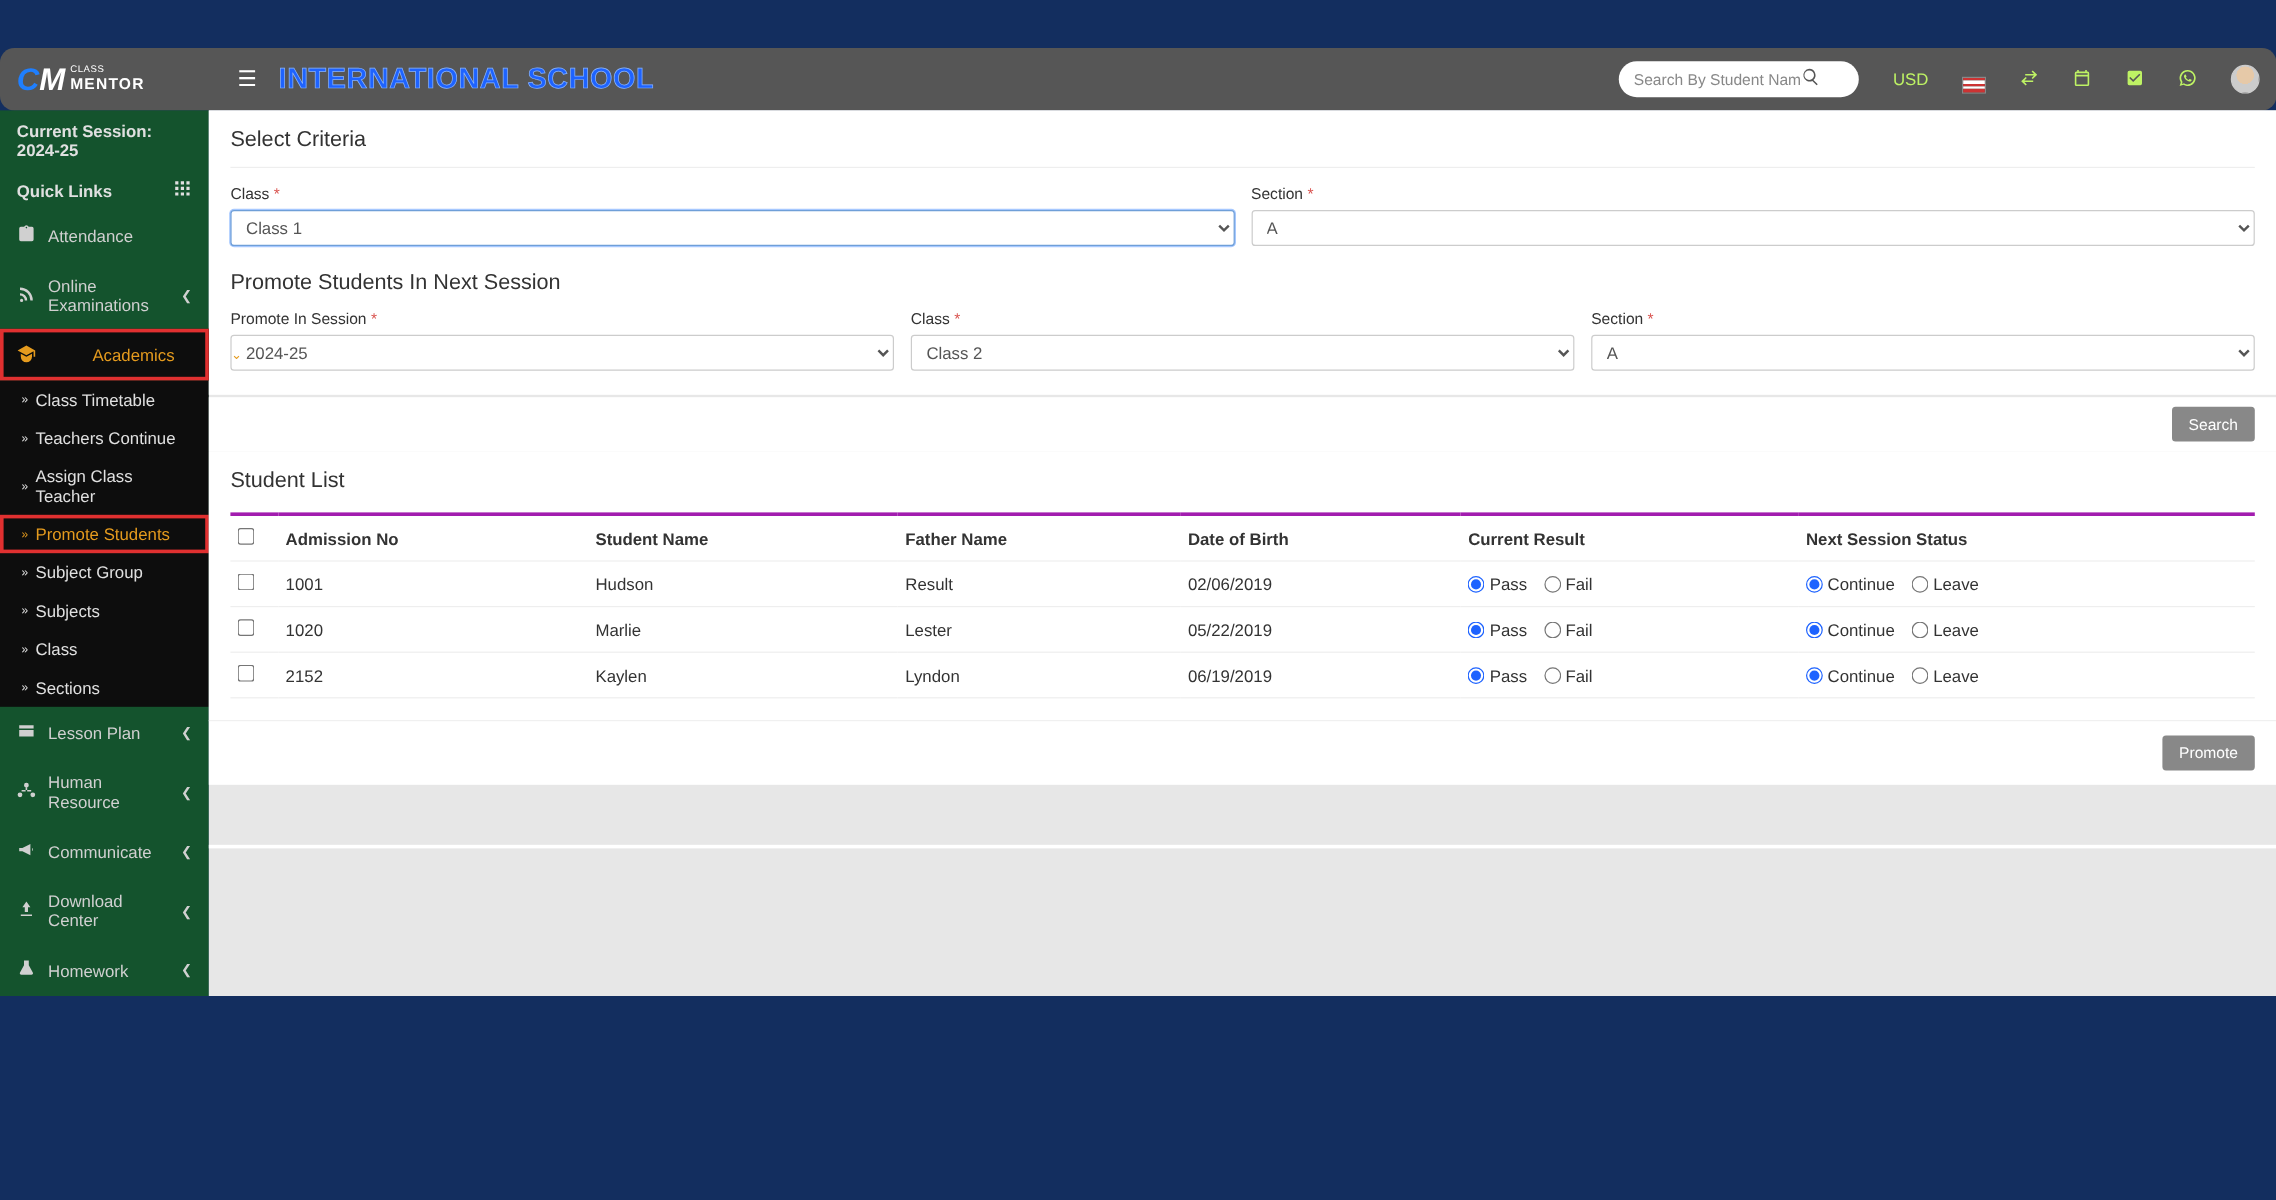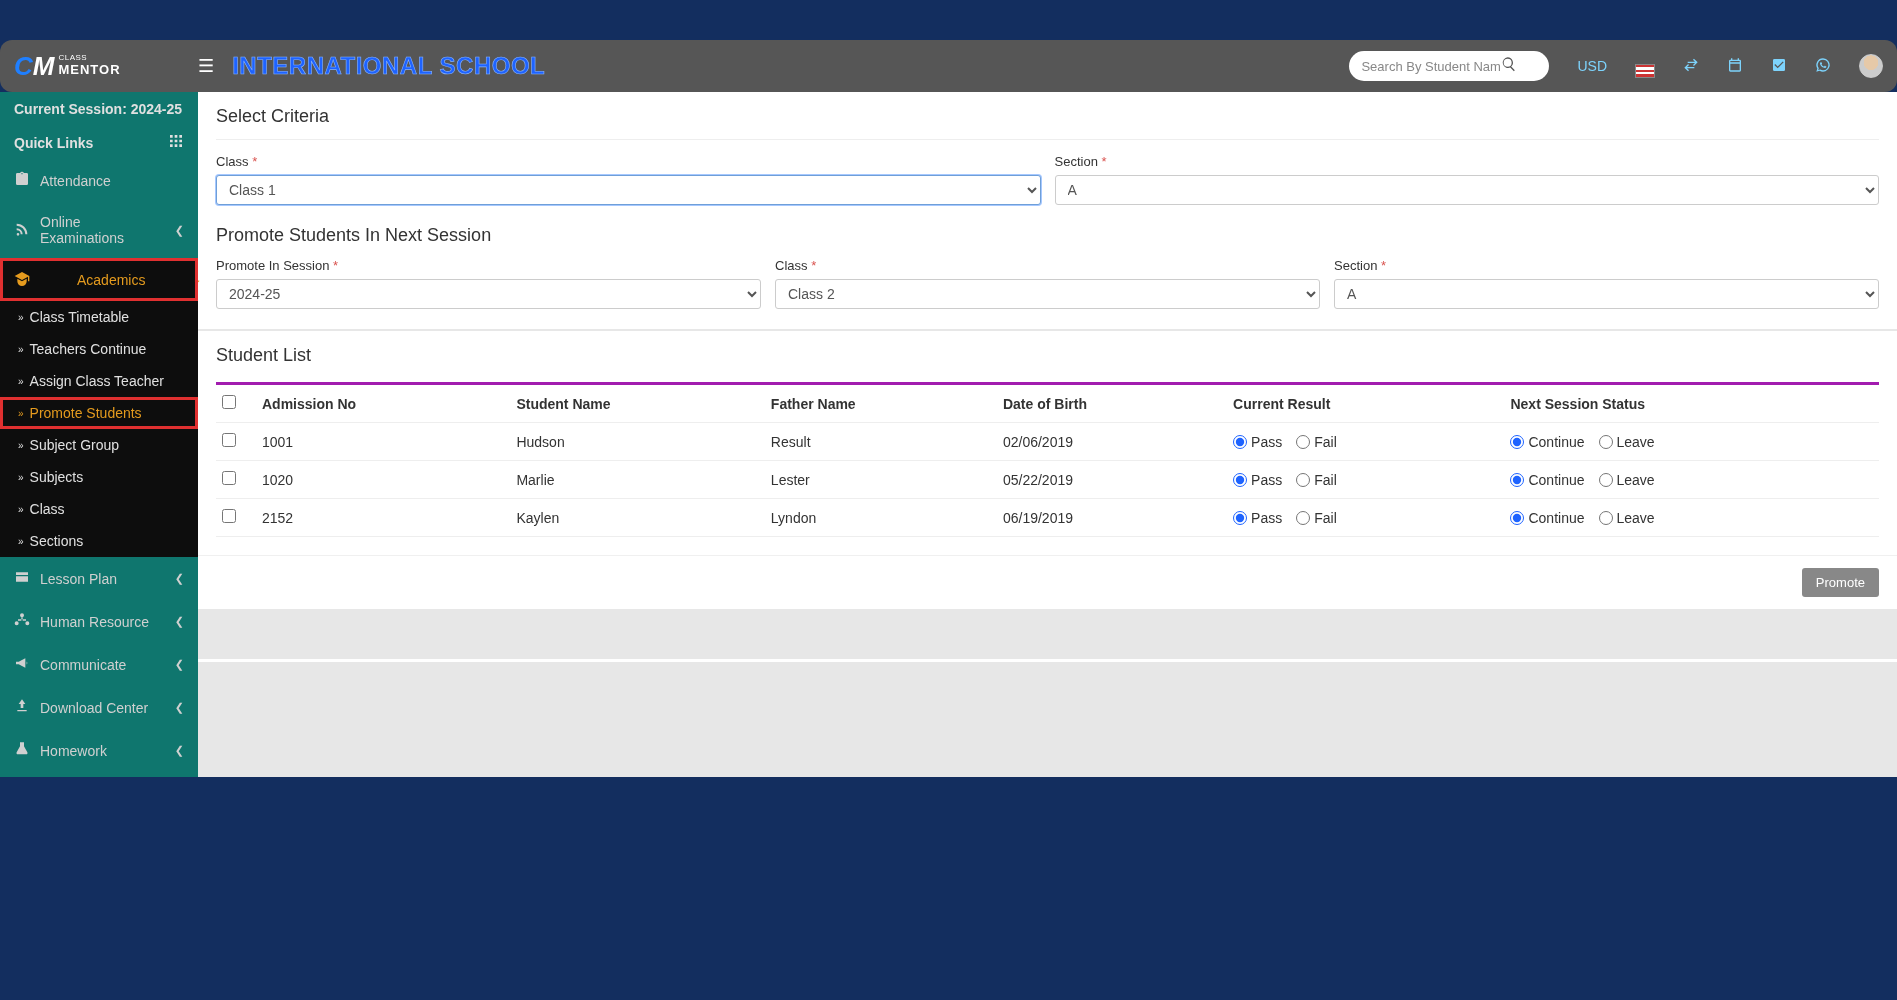--- a/index.html
+++ b/index.html
@@ -46,31 +46,31 @@
 .search-box input {
   border: none;
   outline: none;
   width: 140px;
   font-size: 13px;
   color: #333;
 }
 .search-box input::placeholder { color: #888; }
 .search-box .si { color: #555; }
 
-.hdr-item { color: #7dd3fc; font-size: 14px; cursor: pointer; }
+.hdr-item { color: #bef264; font-size: 14px; cursor: pointer; }
 .flag { width: 20px; height: 14px; display: inline-flex; flex-direction: column; border: 1px solid #888; }
 .flag .r { flex: 1; background: #c33; }
 .flag .w { flex: 1; background: #fff; }
 .avatar { width: 24px; height: 24px; border-radius: 50%; background: radial-gradient(circle at 50% 35%, #e6c9a8 40%, #ccc 41%); border: 1px solid #ccc; }
 
 .layout { display: flex; }
 
 .sidebar {
-  width: 198px;
-  background: #0f766e;
+  width: 174px;
+  background: #14532d;
   color: #d0d0d0;
   min-height: 685px;
   font-size: 14px;
 }
 .sidebar .session { padding: 9px 14px; font-weight: 600; color: #e0e0e0; }
 .sidebar .quick { padding: 7px 14px; display: flex; justify-content: space-between; align-items: center; color: #e0e0e0; font-weight: 600; font-size: 14px; }
 .sidebar .nav-item {
   padding: 12px 14px;
   display: flex;
   align-items: center;
@@ -355,20 +355,23 @@
           <label><span>Class</span> <span class="req">*</span></label>
           <select><option>Class 2</option></select>
         </div>
         <div class="form-group" style="flex:1">
           <label><span>Section</span> <span class="req">*</span></label>
           <select><option>A</option></select>
         </div>
       </div>
     </div>
 
+    <div class="btn-row">
+      <button class="btn">Search</button>
+    </div>
 
     <div class="panel-list">
       <h3>Student List</h3>
       <table>
         <thead>
           <tr>
             <th style="width:40px"><input type="checkbox" style=""></th>
             <th>Admission No</th>
             <th>Student Name</th>
             <th>Father Name</th>

